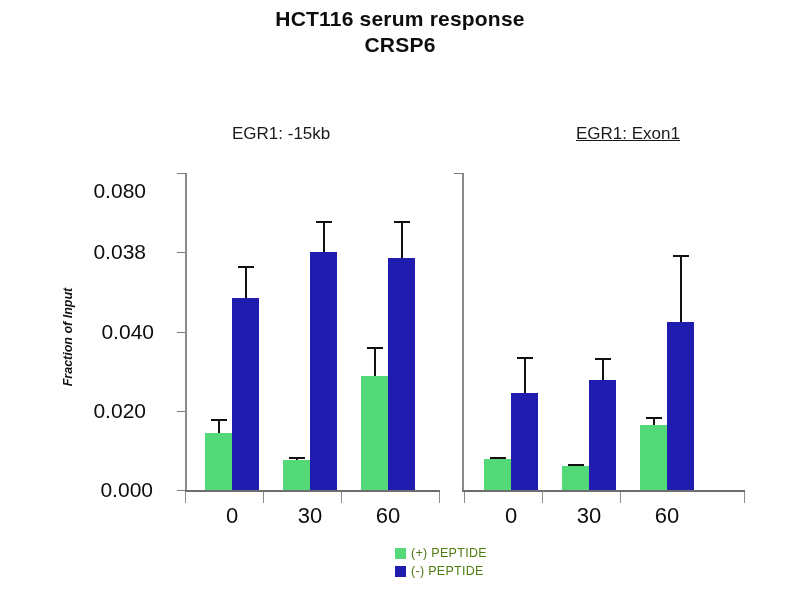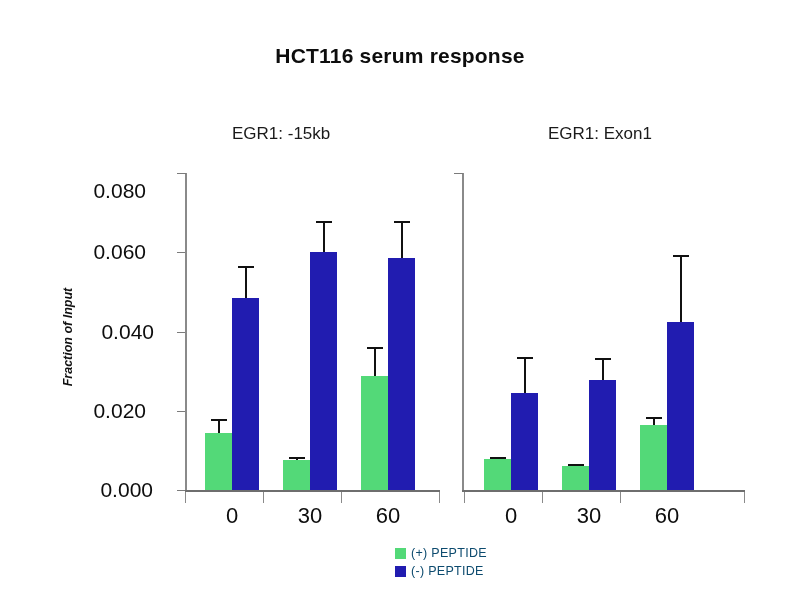--- a/index.html
+++ b/index.html
@@ -21,39 +21,38 @@
     width: 800px;
     height: 600px;
   }
   
   .title-block {
     position: absolute;
     left: 0;
     top: 6px;
     width: 800px;
     text-align: center;
-    margin-top: 37px;
   }
   .title-line {
     font-weight: bold;
     font-size: 21px;
     line-height: 26px;
     letter-spacing: 0.2px;
     color: #0d0d0d;
   }
   
   .panel-title {
     position: absolute;
     font-size: 17px;
     line-height: 20px;
     color: #1a1a1a;
     white-space: nowrap;
   }
   #panel-title-left  { left: 232px; top: 124px; }
-  #panel-title-right { left: 548px; top: 124px; }
+  #panel-title-right { left: 576px; top: 124px; text-decoration: underline; }
 
   
   .y-axis-title {
     position: absolute;
     left: -12px;
     top: 330px;
     width: 160px;
     text-align: center;
     transform: rotate(-90deg);
     transform-origin: center center;
@@ -136,42 +135,43 @@
     height: 11px;
     margin-right: 5px;
     flex: none;
   }
   .legend-swatch.green { background: #53d978; }
   .legend-swatch.blue  { background: #211cb0; }
   .legend-label {
     font-size: 12.5px;
     line-height: 13px;
     letter-spacing: 0.3px;
-    color: #0c4a6e;
+    color: #4d7c0f;
     white-space: nowrap;
   }
 </style>
 </head>
 <body>
 
 <div id="figure">
 
   <div class="title-block">
     <div class="title-line">HCT116 serum response</div>
+    <div class="title-line">CRSP6</div>
   </div>
 
   <div class="panel-title" id="panel-title-left">EGR1: -15kb</div>
   <div class="panel-title" id="panel-title-right">EGR1: Exon1</div>
 
   <div class="y-axis-title">Fraction of Input</div>
 
   <div id="plot-layer">
       <div class="y-tick-label" style="left: 60px; top: 180px;">0.080</div>
       <div class="y-tick-mark" style="left: 177px; top: 173px;"></div>
-      <div class="y-tick-label" style="left: 60px; top: 241.25px;">0.060</div>
+      <div class="y-tick-label" style="left: 60px; top: 241.25px;">0.038</div>
       <div class="y-tick-mark" style="left: 177px; top: 252.25px;"></div>
       <div class="y-tick-label" style="left: 68px; top: 320.5px;">0.040</div>
       <div class="y-tick-mark" style="left: 177px; top: 331.5px;"></div>
       <div class="y-tick-label" style="left: 60px; top: 399.75px;">0.020</div>
       <div class="y-tick-mark" style="left: 177px; top: 410.75px;"></div>
       <div class="y-tick-label" style="left: 67px; top: 479px;">0.000</div>
       <div class="y-tick-mark" style="left: 177px; top: 490px;"></div>
       <div class="axis-line-v" style="left: 185px; top: 173px; height: 319px;"></div>
       <div class="axis-line-h" style="left: 185px; top: 490px; width: 255px;"></div>
       <div class="y-tick-mark" style="left: 177px; top: 173px;"></div>

